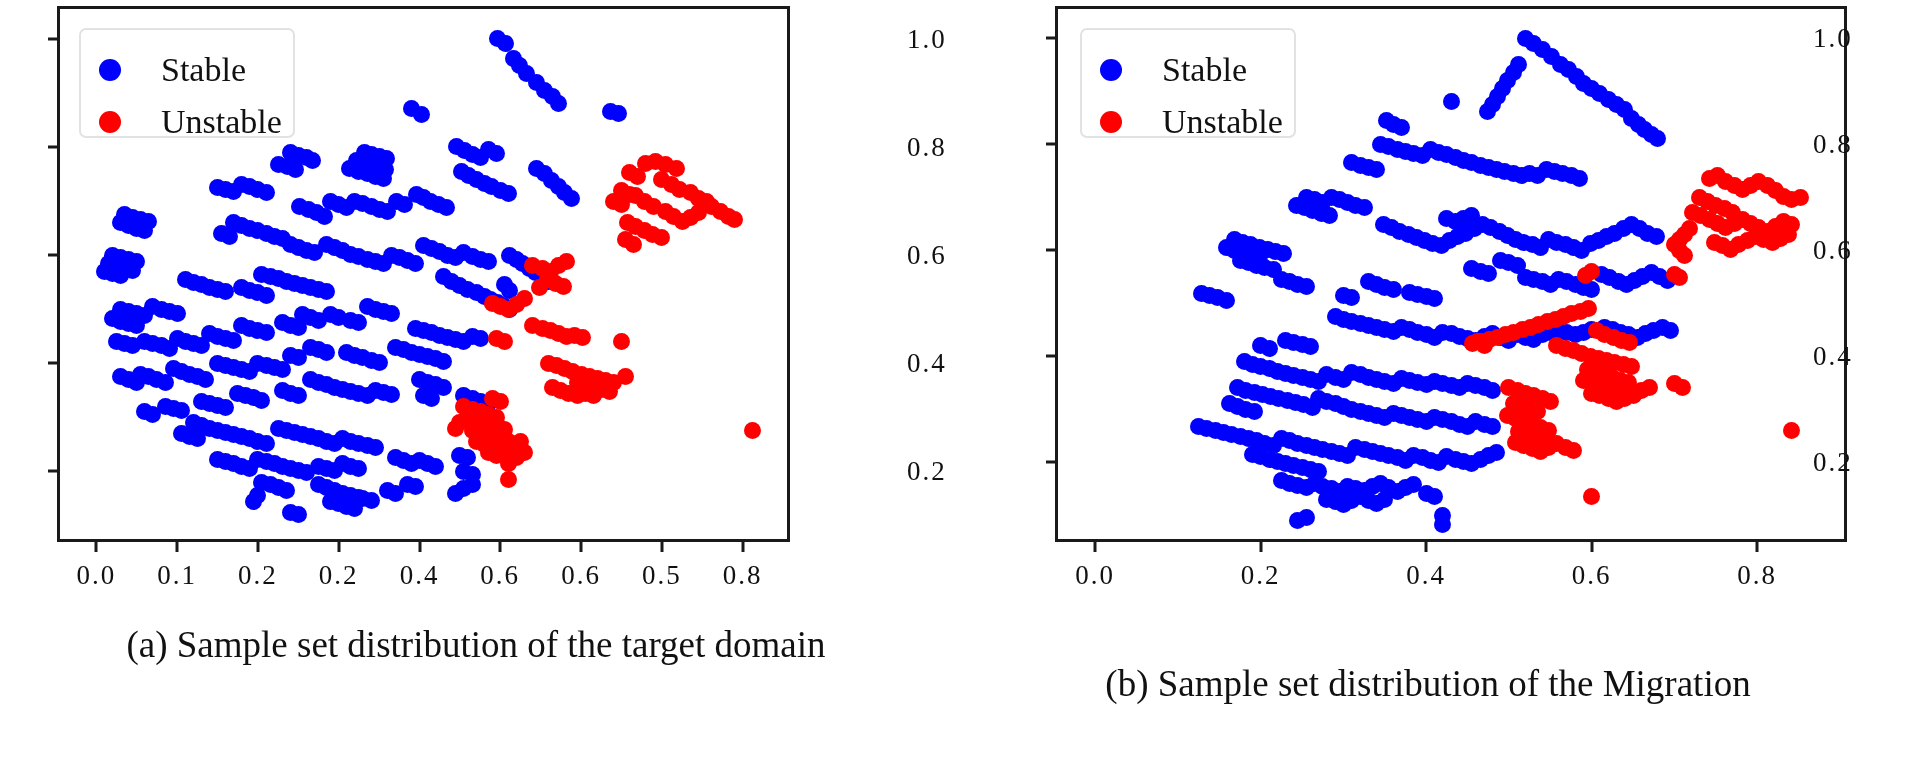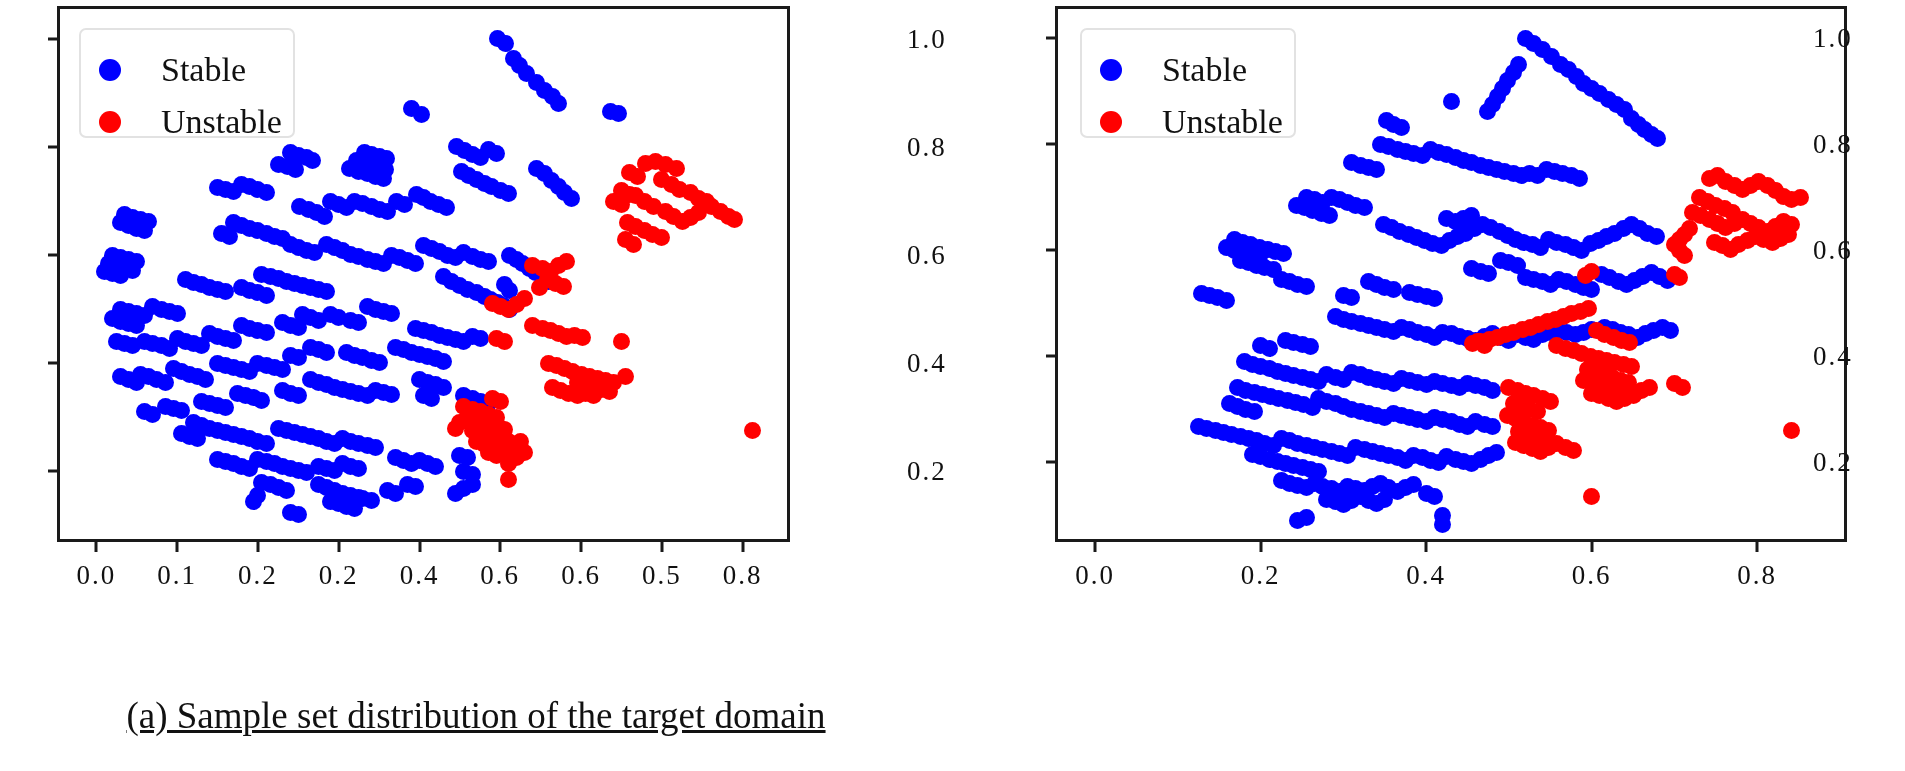--- a/index.html
+++ b/index.html
@@ -576,21 +576,21 @@
         <div class="legend-row">
           <span class="legend-dot" style="background:#0000ff"></span>
           <span class="legend-label">Stable</span>
         </div>
         <div class="legend-row">
           <span class="legend-dot" style="background:#ff0000"></span>
           <span class="legend-label">Unstable</span>
         </div>
       </div>
 
-      <div class="caption" id="caption-a" style="top: 694px; text-decoration: underline;">(a) Sample set distribution of the target domain</div>
+      <div class="caption" id="caption-a" style="top: 623px;">(a) Sample set distribution of the target domain</div>
     </div>
   </div>
 
   <div class="panel">
     <div class="panel-inner">
       <div class="plot-frame" id="frame-b" style="left: 103px; top: 6px; width: 792px; height: 536px;">
         <div class="plot-canvas" id="canvas-b">
             <span class="pt" style="left:459.0px;top:20.6px;width:17px;height:17px;background:#0000ff;"></span>
             <span class="pt" style="left:467.2px;top:25.9px;width:17px;height:17px;background:#0000ff;"></span>
             <span class="pt" style="left:475.5px;top:32.3px;width:17px;height:17px;background:#0000ff;"></span>
@@ -1117,16 +1117,17 @@
         <div class="legend-row">
           <span class="legend-dot" style="background:#0000ff"></span>
           <span class="legend-label">Stable</span>
         </div>
         <div class="legend-row">
           <span class="legend-dot" style="background:#ff0000"></span>
           <span class="legend-label">Unstable</span>
         </div>
       </div>
 
+      <div class="caption" id="caption-b" style="top: 662px;">(b) Sample set distribution of the Migration</div>
     </div>
   </div>
 
 </div>
 
 </body></html>

